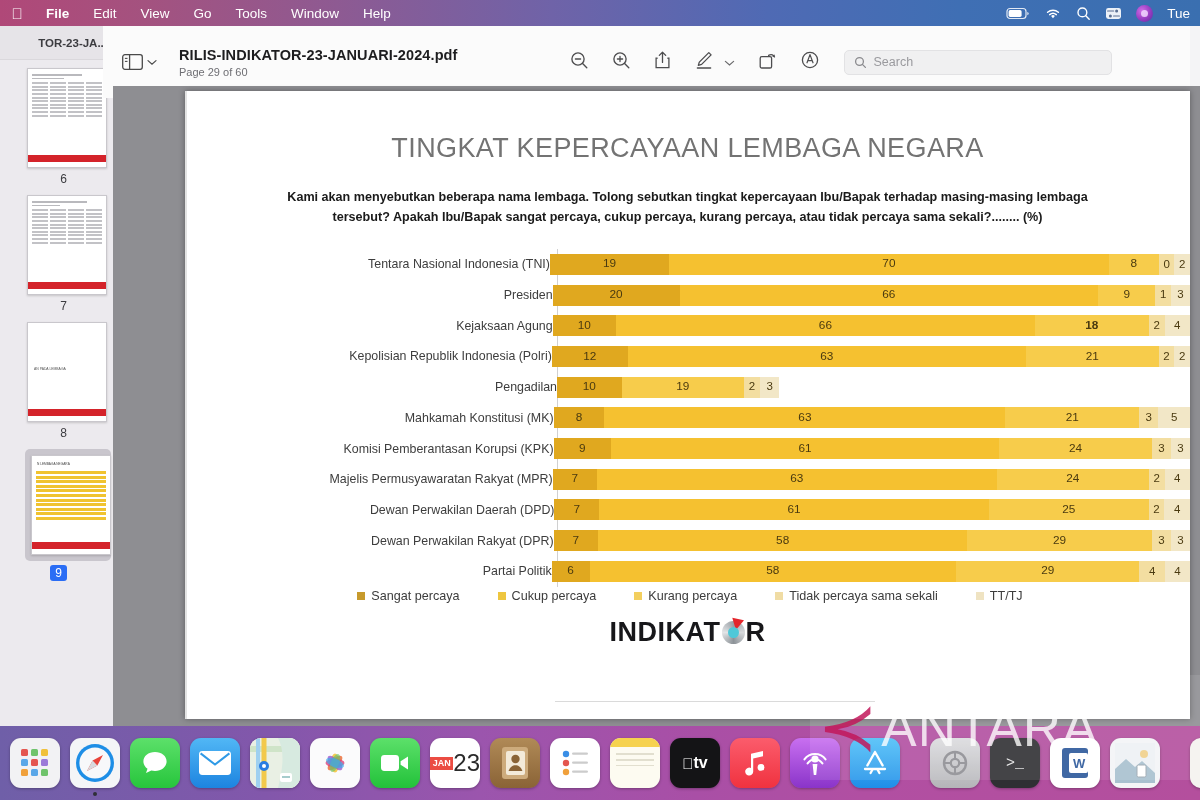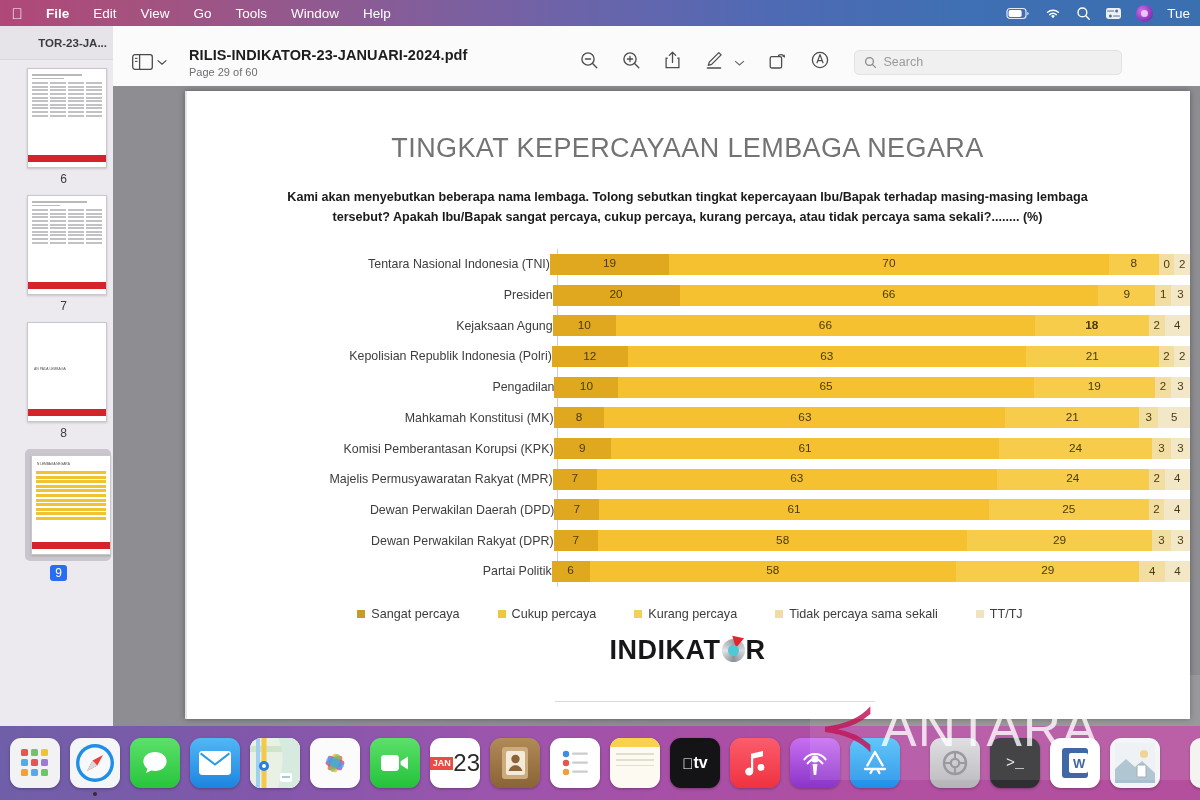--- a/index.html
+++ b/index.html
@@ -28,21 +28,21 @@
     display:flex; align-items:center; justify-content:center;
   }
   .siri-dot::after { content:""; width:7px;height:7px;border-radius:50%;background:#f2d8ff; opacity:.85;}
 
   
   .win {
     position: absolute; left: 0; top: 26px; width: 1200px; height: 700px;
     background: #f4f4f6;
   }
   .toolbar {
-    position:absolute; left:113px; top:0; width:1087px; height:72px;
+    position:absolute; left:103px; top:0; width:1087px; height:72px;
     background:#fbfbfb; display:flex; align-items:center;
   }
   .tb-sidebar-btn { display:flex; align-items:center; gap:4px; margin-left:19px; color:#4a4a4a; }
   .tb-title-wrap { margin-left: 22px; }
   .tb-title { font-size:14.5px; font-weight:bold; color:#1d1d1f; letter-spacing:.1px; }
   .tb-sub { font-size:11px; color:#6e6e73; margin-top:3px; }
   .tb-icons { display:flex; align-items:center; gap:23px; margin-left:112px; color:#4d4d4f; }
   .tb-icons .ic { cursor:pointer; }
   .search-box {
     margin-left:24px; width:268px; height:25px; border-radius:5px;
@@ -117,21 +117,21 @@
   .seg.s0 { background:#e0a81f; }
   .seg.s1 { background:#f5c130; }
   .seg.s2 { background:#f7cc4b; }
   .seg.s3 { background:#f3dea1; }
   .seg.s4 { background:#f2e7c7; }
   .seg span { line-height:1; }
   .seg.tiny span { font-size:11.5px; }
 
   .legend {
     display:flex; justify-content:center; align-items:center;
-    gap:38px; margin-top:20px; padding-left:5px;
+    gap:38px; margin-top:2px; padding-left:5px;
   }
   .lg { display:flex; align-items:center; gap:6px; font-size:12.6px; color:#3c3c3c; }
   .lg i { width:8px; height:8px; display:block; }
   .lg.c0 i{background:#c79a2c;} .lg.c1 i{background:#eec63f;}
   .lg.c2 i{background:#f3cf5e;} .lg.c3 i{background:#f0dca4;}
   .lg.c4 i{background:#efe3c2;}
 
   .brand { text-align:center; margin-top:14px; }
   .brand-word {
     display:inline-flex; align-items:center; font-size:27px; font-weight:bold;
@@ -571,23 +571,20 @@
                     <span>2</span>
                   </div>
                 </div>
               </div>
               <div class="row">
                 <div class="row-label">Pengadilan</div>
                 <div class="bar">
                   <div class="seg s0" style="width: 64.5px;">
                     <span>10</span>
                   </div>
-                  <div class="seg s1" style="width: 419.25px;">
-                    <span>65</span>
-                  </div>
                   <div class="seg s2" style="width: 122.55px;">
                     <span>19</span>
                   </div>
                   <div class="seg s3 tiny" style="width: 16px;">
                     <span>2</span>
                   </div>
                   <div class="seg s4 tiny" style="width: 19.35px;">
                     <span>3</span>
                   </div>
                 </div>

